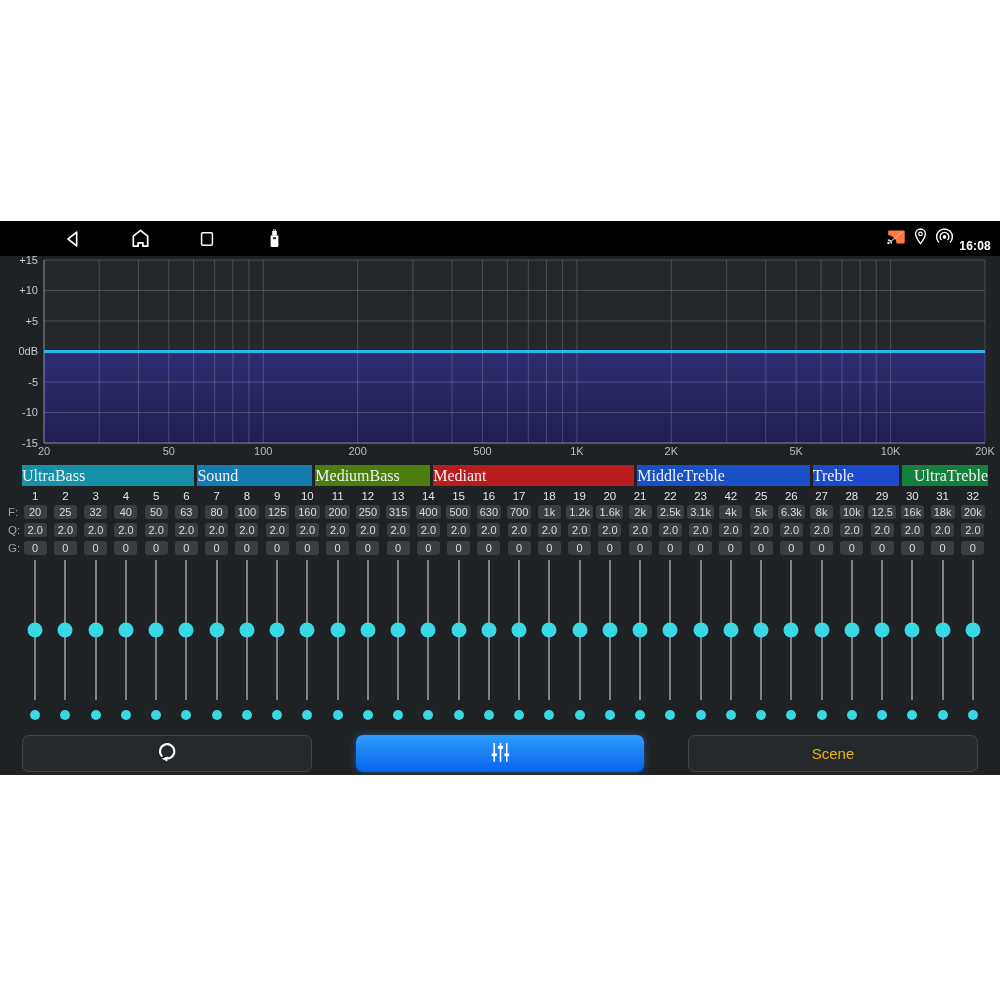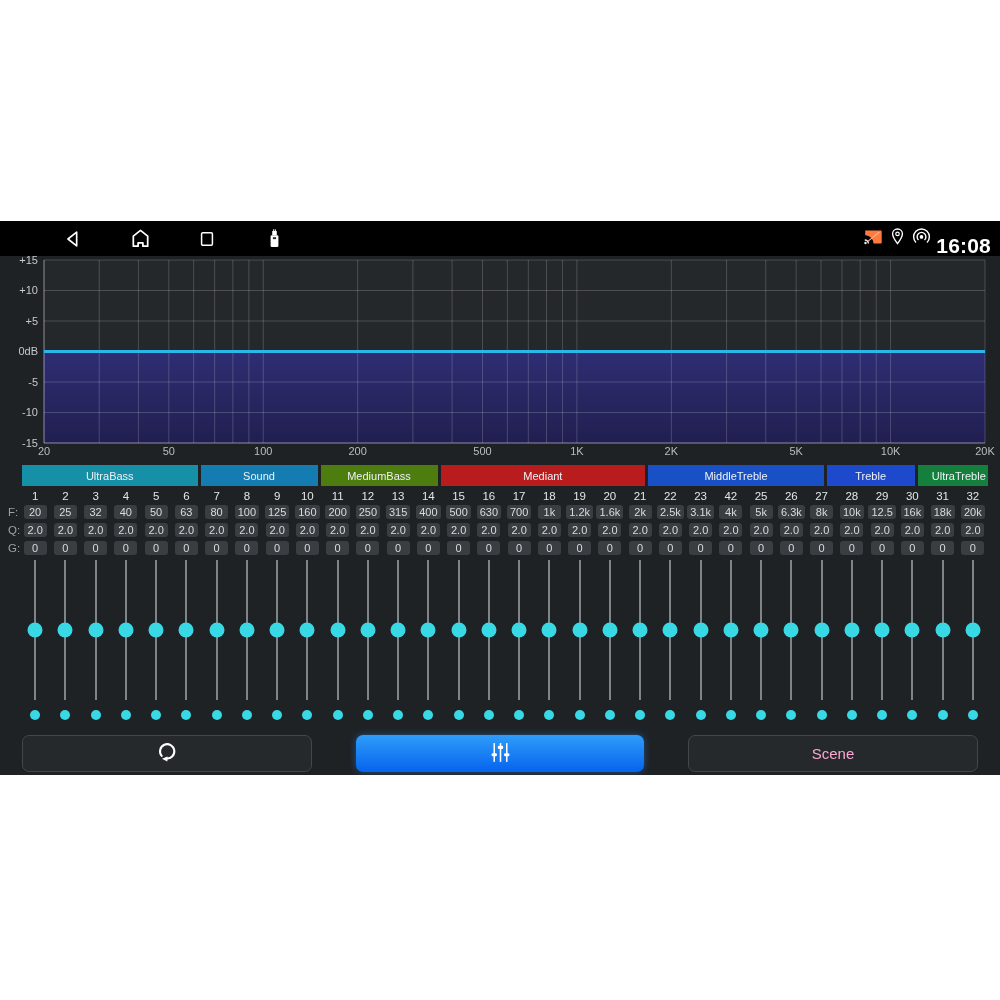--- a/index.html
+++ b/index.html
@@ -4,51 +4,51 @@
 <style>
   html,body{margin:0;padding:0;}
   body{width:1000px;height:1000px;background:#ffffff;font-family:"Liberation Sans",sans-serif;position:relative;}
   .screen{position:absolute;left:0;top:221px;width:1000px;height:554px;background:#1f2225;overflow:hidden;}
 
   
   .status-bar{height:35px;background:#000;display:flex;align-items:center;color:#fff;}
   .nav-group{display:flex;align-items:center;gap:43px;margin-left:61px;}
   .nav-group .icn{display:flex;align-items:center;justify-content:center;width:24px;height:24px;}
   .status-right{margin-left:auto;display:flex;align-items:center;gap:4px;margin-right:9px;}
-  .time{font-size:21px;font-weight:700;letter-spacing:.2px;margin-top:14px;}
+  .time{font-size:12px;font-weight:700;letter-spacing:.2px;margin-top:14px;}
 
   
   .graph-wrap{position:relative;height:206px;}
   svg.chart{display:block;}
   svg.chart text{font-family:"Liberation Sans",sans-serif;}
 
   
   .band-bar{display:flex;gap:3px;margin:3px 12px 0 22px;height:21px;}
-  .band-seg{display:flex;align-items:center;justify-content:center;color:#eef2f5;font-size:11px;}
+  .band-seg{display:flex;align-items:center;color:#eef2f5;font-size:16px;font-family:Liberation Serif, serif;}
 
   
   .col-row{display:grid;grid-template-columns:repeat(32,1fr);margin:0 12px 0 20px;}
   .col-cell{display:flex;justify-content:center;align-items:center;}
   .num-row{margin-top:2px;height:15px;}
   .num-row span{font-size:11.5px;color:#e3e5e7;}
   .fqg-row{position:relative;margin-top:2px;height:16px;}
   .row-label{position:absolute;left:8px;top:1px;font-size:11.5px;color:#9ba1a6;}
   .chip{min-width:17px;padding:0 3px;height:14px;line-height:14px;text-align:center;font-size:11px;color:#d9dbdd;background:#3a3e42;border-radius:3px;}
 
   
   .slider-row{display:grid;grid-template-columns:repeat(32,1fr);height:140px;margin:3px 12px 0 20px;}
   .slider-cell{position:relative;}
   .slider-track{position:absolute;left:50%;transform:translateX(-50%);top:0;bottom:0;width:2px;background:#7f8489;}
   .slider-thumb{position:absolute;left:50%;top:50%;transform:translate(-50%,-50%);width:15px;height:15px;border-radius:50%;}
   .dot-row{display:grid;grid-template-columns:repeat(32,1fr);margin:10px 12px 0 20px;height:11px;}
   .band-dot{width:10px;height:10px;border-radius:50%;margin:0 auto;}
 
   
   .button-bar{display:flex;gap:44px;margin:14px 22px 0;}
-  .bar-btn{flex:1;height:37px;border-radius:7px;background:#26292c;border:1px solid #43474b;color:#f9a8d4;font-size:15px;display:flex;align-items:center;justify-content:center;font-family:inherit;cursor:pointer;padding:0;}
+  .bar-btn{flex:1;height:37px;border-radius:7px;background:#26292c;border:1px solid #43474b;color:#eab308;font-size:15px;display:flex;align-items:center;justify-content:center;font-family:inherit;cursor:pointer;padding:0;}
   .bar-btn.active{background:linear-gradient(180deg,#2f9df9,#0663ee);border:none;box-shadow:0 0 7px rgba(30,140,250,.45);}
 </style>
 </head>
 <body>
 
 <div class="screen">
 
   <div class="status-bar">
     <div class="nav-group">
       <span class="icn">

